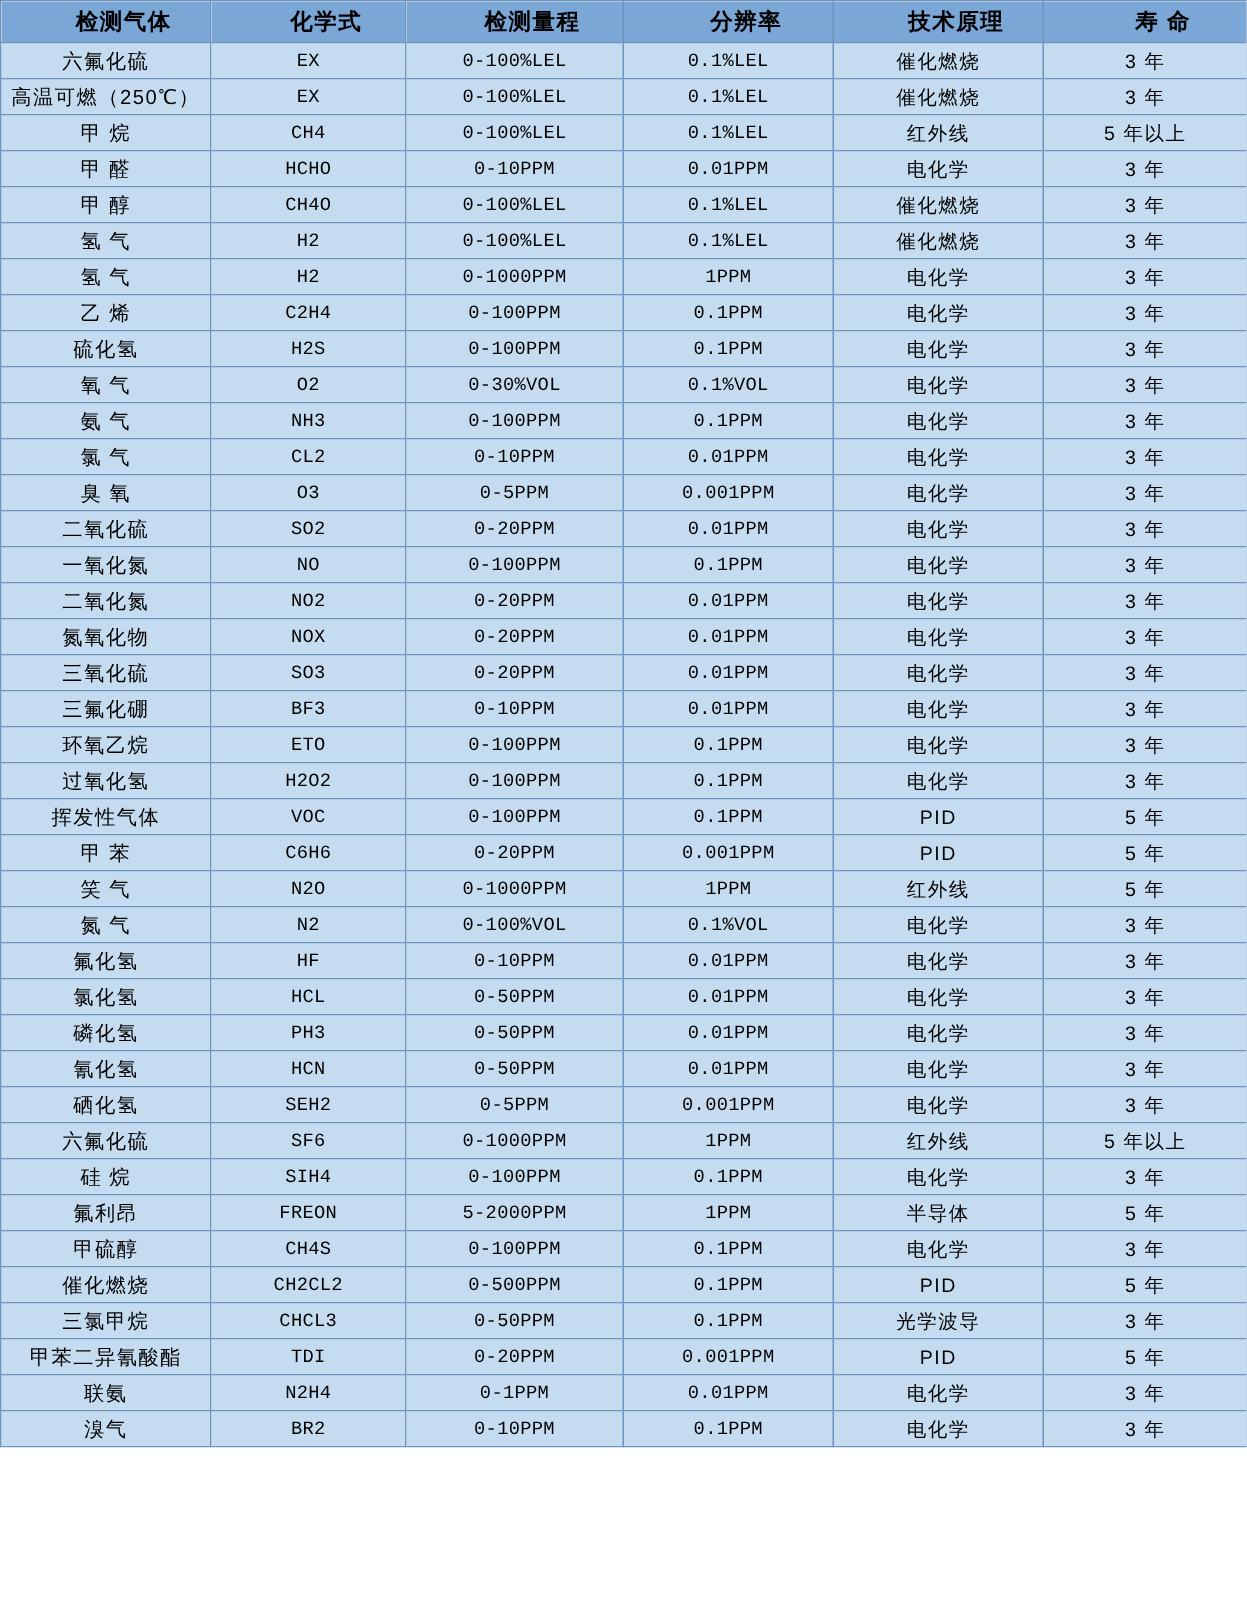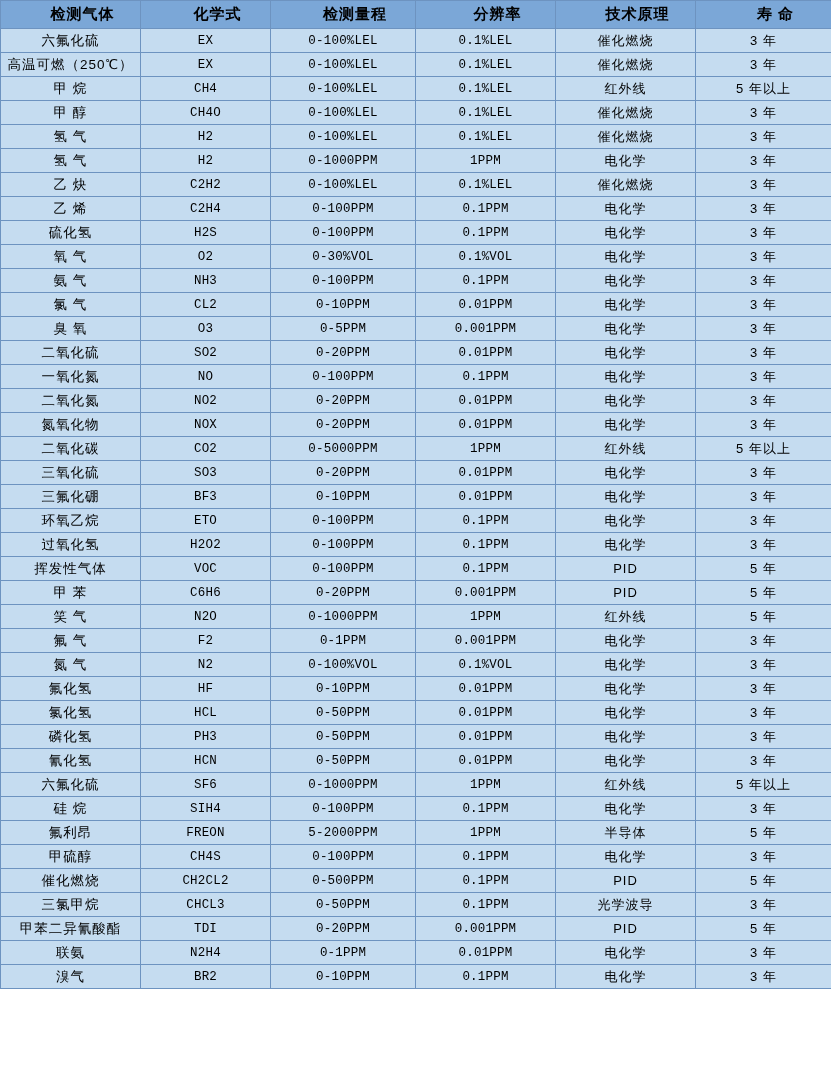--- a/index.html
+++ b/index.html
@@ -103,20 +103,28 @@
       </tr>
       <tr>
         <td class="col-name">甲 烷</td>
         <td class="col-formula">CH4</td>
         <td class="col-range">0-100%LEL</td>
         <td class="col-res">0.1%LEL</td>
         <td class="col-principle">红外线</td>
         <td class="col-life">5 年以上</td>
       </tr>
       <tr>
+        <td class="col-name">甲 醛</td>
+        <td class="col-formula">HCHO</td>
+        <td class="col-range">0-10PPM</td>
+        <td class="col-res">0.01PPM</td>
+        <td class="col-principle">电化学</td>
+        <td class="col-life">3 年</td>
+      </tr>
+      <tr>
         <td class="col-name">甲 醇</td>
         <td class="col-formula">CH4O</td>
         <td class="col-range">0-100%LEL</td>
         <td class="col-res">0.1%LEL</td>
         <td class="col-principle">催化燃烧</td>
         <td class="col-life">3 年</td>
       </tr>
       <tr>
         <td class="col-name">氢 气</td>
         <td class="col-formula">H2</td>
@@ -127,28 +135,20 @@
       </tr>
       <tr>
         <td class="col-name">氢 气</td>
         <td class="col-formula">H2</td>
         <td class="col-range">0-1000PPM</td>
         <td class="col-res">1PPM</td>
         <td class="col-principle">电化学</td>
         <td class="col-life">3 年</td>
       </tr>
       <tr>
-        <td class="col-name">乙 炔</td>
-        <td class="col-formula">C2H2</td>
-        <td class="col-range">0-100%LEL</td>
-        <td class="col-res">0.1%LEL</td>
-        <td class="col-principle">催化燃烧</td>
-        <td class="col-life">3 年</td>
-      </tr>
-      <tr>
         <td class="col-name">乙 烯</td>
         <td class="col-formula">C2H4</td>
         <td class="col-range">0-100PPM</td>
         <td class="col-res">0.1PPM</td>
         <td class="col-principle">电化学</td>
         <td class="col-life">3 年</td>
       </tr>
       <tr>
         <td class="col-name">硫化氢</td>
         <td class="col-formula">H2S</td>
@@ -213,28 +213,20 @@
         <td class="col-principle">电化学</td>
         <td class="col-life">3 年</td>
       </tr>
       <tr>
         <td class="col-name">氮氧化物</td>
         <td class="col-formula">NOX</td>
         <td class="col-range">0-20PPM</td>
         <td class="col-res">0.01PPM</td>
         <td class="col-principle">电化学</td>
         <td class="col-life">3 年</td>
-      </tr>
-      <tr>
-        <td class="col-name">二氧化碳</td>
-        <td class="col-formula">CO2</td>
-        <td class="col-range">0-5000PPM</td>
-        <td class="col-res">1PPM</td>
-        <td class="col-principle">红外线</td>
-        <td class="col-life">5 年以上</td>
       </tr>
       <tr>
         <td class="col-name">三氧化硫</td>
         <td class="col-formula">SO3</td>
         <td class="col-range">0-20PPM</td>
         <td class="col-res">0.01PPM</td>
         <td class="col-principle">电化学</td>
         <td class="col-life">3 年</td>
       </tr>
       <tr>
@@ -279,28 +271,20 @@
       </tr>
       <tr>
         <td class="col-name">笑 气</td>
         <td class="col-formula">N2O</td>
         <td class="col-range">0-1000PPM</td>
         <td class="col-res">1PPM</td>
         <td class="col-principle">红外线</td>
         <td class="col-life">5 年</td>
       </tr>
       <tr>
-        <td class="col-name">氟 气</td>
-        <td class="col-formula">F2</td>
-        <td class="col-range">0-1PPM</td>
-        <td class="col-res">0.001PPM</td>
-        <td class="col-principle">电化学</td>
-        <td class="col-life">3 年</td>
-      </tr>
-      <tr>
         <td class="col-name">氮 气</td>
         <td class="col-formula">N2</td>
         <td class="col-range">0-100%VOL</td>
         <td class="col-res">0.1%VOL</td>
         <td class="col-principle">电化学</td>
         <td class="col-life">3 年</td>
       </tr>
       <tr>
         <td class="col-name">氟化氢</td>
         <td class="col-formula">HF</td>
@@ -323,20 +307,28 @@
         <td class="col-range">0-50PPM</td>
         <td class="col-res">0.01PPM</td>
         <td class="col-principle">电化学</td>
         <td class="col-life">3 年</td>
       </tr>
       <tr>
         <td class="col-name">氰化氢</td>
         <td class="col-formula">HCN</td>
         <td class="col-range">0-50PPM</td>
         <td class="col-res">0.01PPM</td>
+        <td class="col-principle">电化学</td>
+        <td class="col-life">3 年</td>
+      </tr>
+      <tr>
+        <td class="col-name">硒化氢</td>
+        <td class="col-formula">SEH2</td>
+        <td class="col-range">0-5PPM</td>
+        <td class="col-res">0.001PPM</td>
         <td class="col-principle">电化学</td>
         <td class="col-life">3 年</td>
       </tr>
       <tr>
         <td class="col-name">六氟化硫</td>
         <td class="col-formula">SF6</td>
         <td class="col-range">0-1000PPM</td>
         <td class="col-res">1PPM</td>
         <td class="col-principle">红外线</td>
         <td class="col-life">5 年以上</td>

